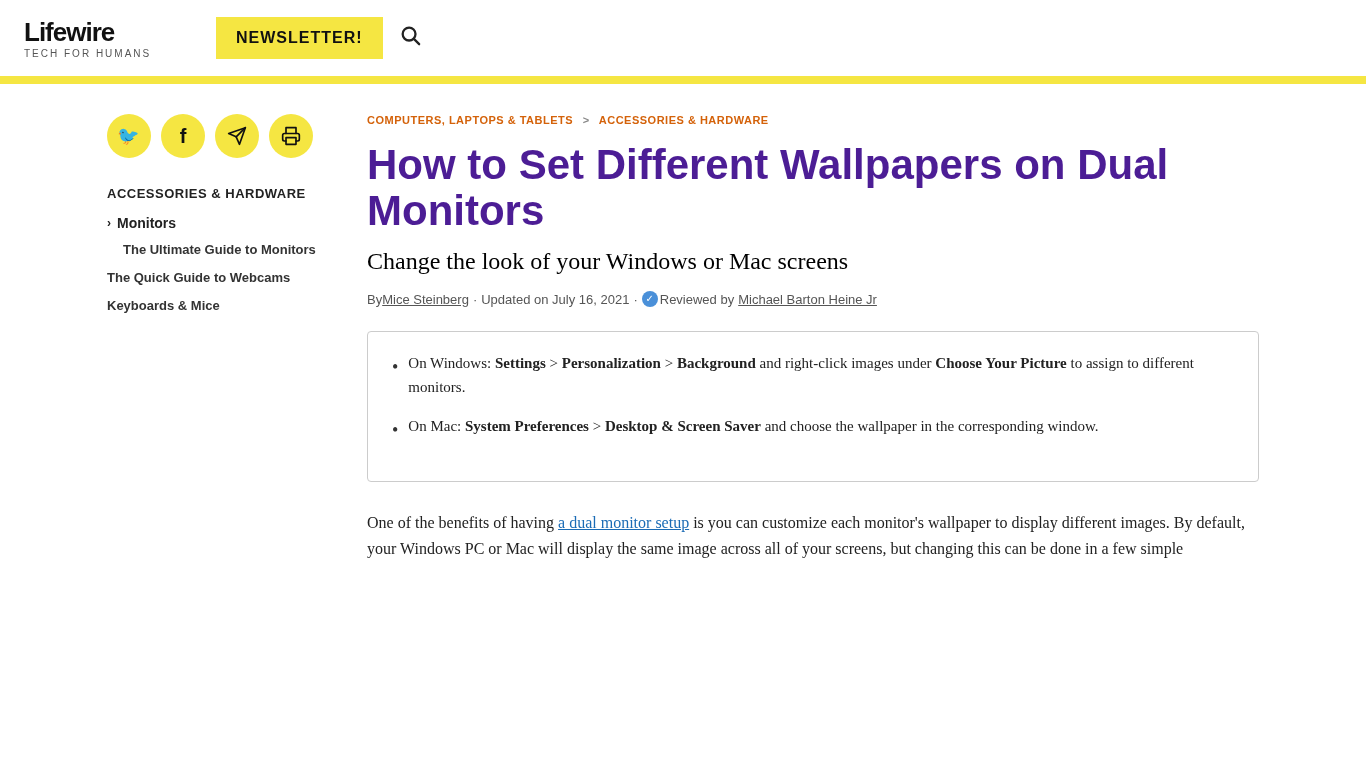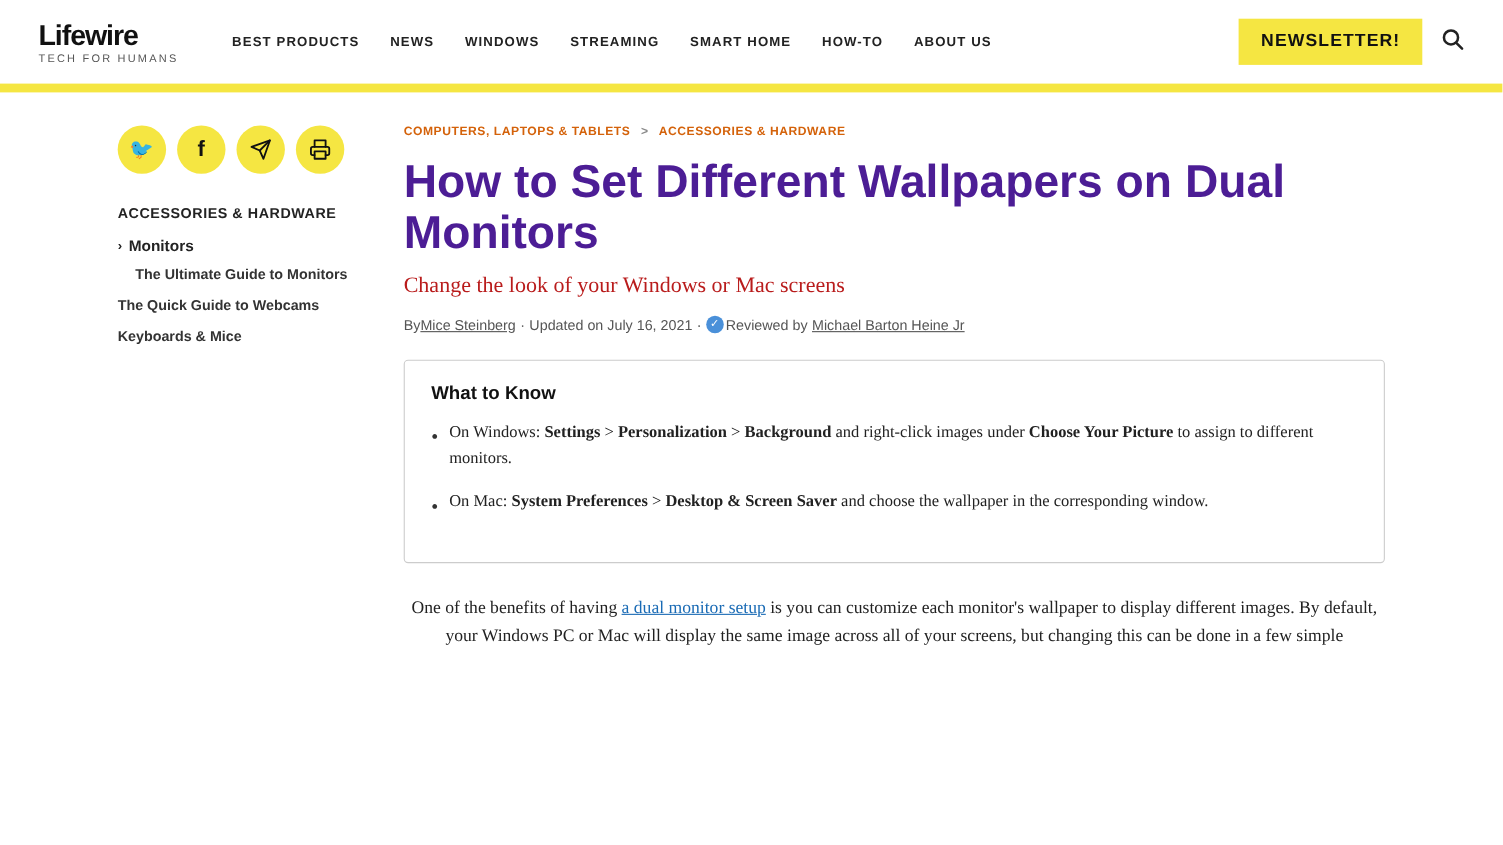--- a/index.html
+++ b/index.html
@@ -2,21 +2,21 @@
 <html><head>
   <meta charset="utf-8">
   <style>
     * { box-sizing: border-box; margin: 0; padding: 0; }
     body { font-family: 'Georgia', serif; color: #222; background: #fff; font-size: 16px; }
 
     
     #header {
       display: flex;
       align-items: center;
-      padding: 0 35px;
+      padding: 0 24px;
       height: 80px;
       border-bottom: 4px solid #f5e642;
       background: #fff;
     }
     #logo-area {
       display: flex;
       flex-direction: column;
       margin-right: 36px;
       min-width: 140px;
     }
@@ -162,23 +162,23 @@
     #article-title {
       font-family: Arial, sans-serif;
       font-size: 42px;
       font-weight: 900;
       line-height: 1.1;
       color: #4c1d95;
       margin-bottom: 14px;
     }
     #article-subtitle {
       font-family: Georgia, serif;
-      font-size: 20px;
+      font-size: 24px;
       font-weight: 400;
-      color: #b91c1c;
+      color: #000000;
       margin-bottom: 16px;
     }
     #article-meta {
       font-family: Arial, sans-serif;
       font-size: 13px;
       color: #555;
       margin-bottom: 24px;
       display: flex;
       align-items: center;
       gap: 0;
@@ -233,44 +233,34 @@
       flex-shrink: 0;
     }
     .wtk-item strong { font-weight: 700; }
 
     
     #article-body {
       font-family: Georgia, serif;
       font-size: 16px;
       line-height: 1.65;
       color: #222;
-      text-align: center;
     }
     #article-body a {
       color: #1a6bb5;
       text-decoration: underline;
     }
   </style>
 </head>
 <body>
 
 <header id="header">
   <div id="logo-area">
     <span id="logo-text">Lifewire</span>
     <span id="logo-tagline">TECH FOR HUMANS</span>
   </div>
-  <nav id="main-nav">
-    <a class="nav-item">BEST PRODUCTS</a>
-    <a class="nav-item">NEWS</a>
-    <a class="nav-item">WINDOWS</a>
-    <a class="nav-item">STREAMING</a>
-    <a class="nav-item">SMART HOME</a>
-    <a class="nav-item">HOW-TO</a>
-    <a class="nav-item">ABOUT US</a>
-  </nav>
   <button id="newsletter-btn">NEWSLETTER!</button>
   <button id="search-icon-btn">
     <svg width="22" height="22" viewBox="0 0 24 24" fill="none" stroke="#222" stroke-width="2.5" stroke-linecap="round" stroke-linejoin="round">
       <circle cx="11" cy="11" r="7"></circle>
       <line x1="16.5" y1="16.5" x2="22" y2="22"></line>
     </svg>
   </button>
 </header>
 
 <div style="height:4px;background:#f5e642;"></div>
@@ -324,21 +314,20 @@
       <a style="color:#555;text-decoration:underline;cursor:pointer;">Mice Steinberg</a>
       <span class="meta-dot">·</span>
       <span>Updated on July 16, 2021</span>
       <span class="meta-dot">·</span>
       <span class="verified-icon">✓</span>
       <span>Reviewed by</span>
       <a style="color:#555;text-decoration:underline;cursor:pointer;margin-left:4px;">Michael Barton Heine Jr</a>
     </div>
 
     <div id="what-to-know-box">
-      <div id="what-to-know-title">What to Know</div>
       <div class="wtk-item">
         <span class="wtk-bullet">•</span>
         <span>
           On Windows: <strong>Settings</strong> &gt; <strong>Personalization</strong> &gt; <strong>Background</strong> and right-click images under <strong>Choose Your Picture</strong> to assign to different monitors.
         </span>
       </div>
       <div class="wtk-item">
         <span class="wtk-bullet">•</span>
         <span>
           On Mac: <strong>System Preferences</strong> &gt; <strong>Desktop &amp; Screen Saver</strong> and choose the wallpaper in the corresponding window.

